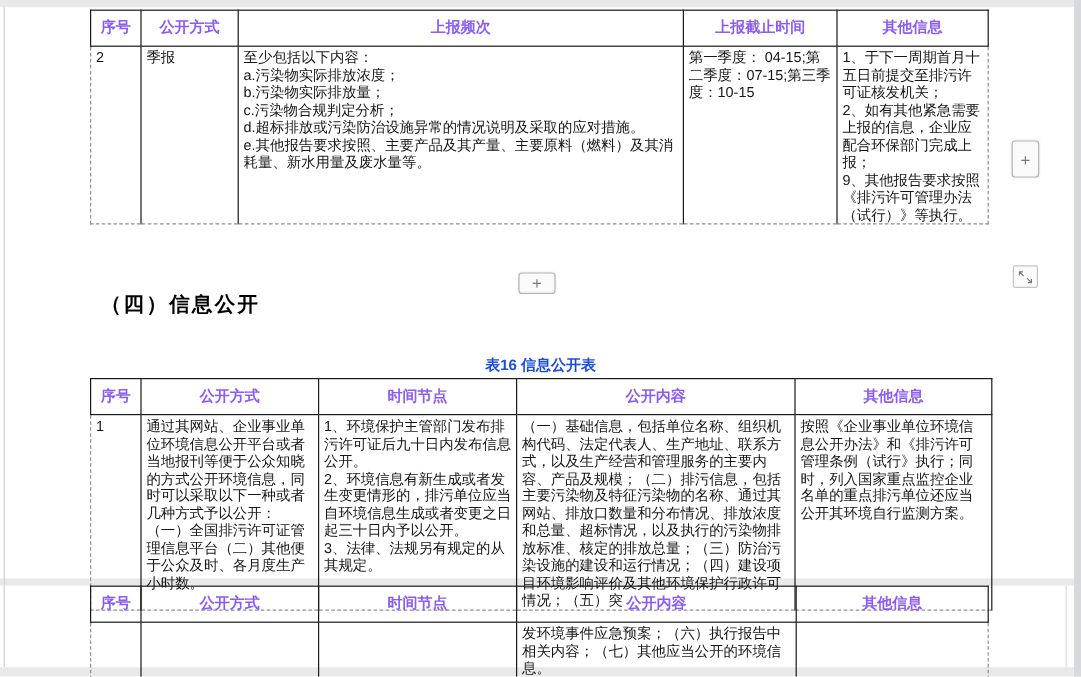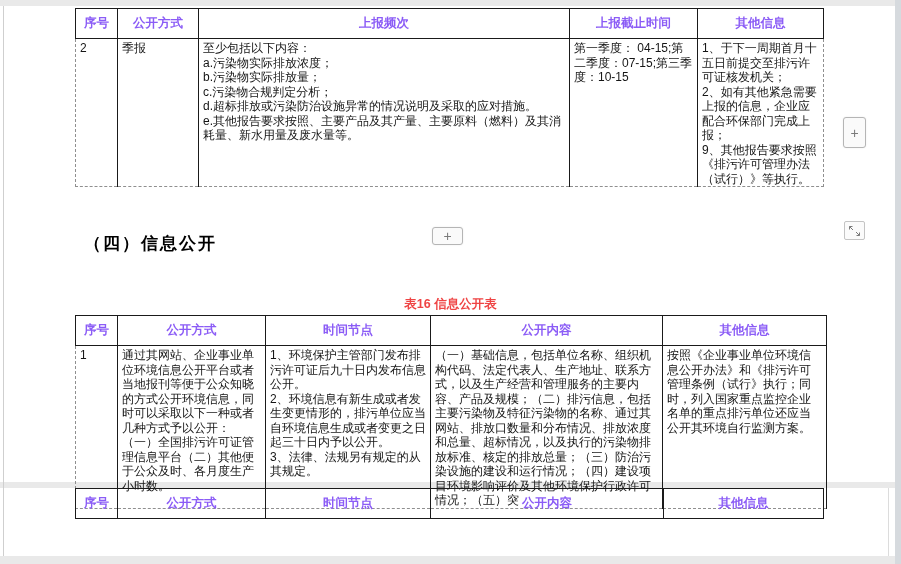--- a/index.html
+++ b/index.html
@@ -11,24 +11,24 @@
   .doc-table{position:absolute;border-collapse:collapse;table-layout:fixed;}
   .doc-table th,.doc-table td{border:1px solid #1a1a1a;vertical-align:top;
       font-size:12px;line-height:14.5px;padding:2px 4px 0 4px;overflow:hidden;}
   .doc-table th{font-weight:bold;text-align:center;vertical-align:middle;padding:2px 2px;
       font-size:12.5px;color:#8b5cf6;}
   .pre{white-space:pre-line;}
   tr.body td.edge-l{border-left:1px dashed #8f8f8f;}
   tr.body td.edge-r{border-right:1px dashed #8f8f8f;}
   tr.last td{border-bottom:1px dashed #8f8f8f;}
   .vmid{vertical-align:middle;}
-  .heading{position:absolute;left:84px;top:232px;font-size:17px;font-weight:bold;
+  .heading{position:absolute;left:84px;top:242px;font-size:17px;font-weight:bold;
       letter-spacing:2px;color:#000;}
   .caption{position:absolute;left:75px;top:296px;width:751px;text-align:center;
-      font-size:12.5px;font-weight:bold;color:#ef4444;}
+      font-size:12.5px;font-weight:bold;color:#1d4ed8;}
   .ctrl{position:absolute;border:1px solid #b5b5b5;background:#fafafa;border-radius:3px;
       color:#7a7a7a;display:flex;align-items:center;justify-content:center;
       font-size:14px;line-height:1;box-shadow:0 0 2px rgba(0,0,0,0.08);}
   .rsz{position:absolute;border:1px solid #c4c4c4;background:#fbfbfb;border-radius:2px;
       display:flex;align-items:center;justify-content:center;}
 </style>
 </head>
 <body>
 
 <div id="screen">
@@ -128,16 +128,23 @@
         <col style="width:160px">
     </colgroup>
     <tbody>
         <tr style="height:30px">
       <th>序号</th>
       <th>公开方式</th>
       <th>时间节点</th>
       <th>公开内容</th>
       <th>其他信息</th>
     </tr>
+    <tr class="body last" style="height:33px">
+      <td class="edge-l"></td>
+      <td></td>
+      <td></td>
+      <td>发环境事件应急预案；（六）执行报告中相关内容；（七）其他应当公开的环境信息。</td>
+      <td class="edge-r"></td>
+    </tr>
   </tbody>
     </table>
 
 </div>
 
 </body></html>

